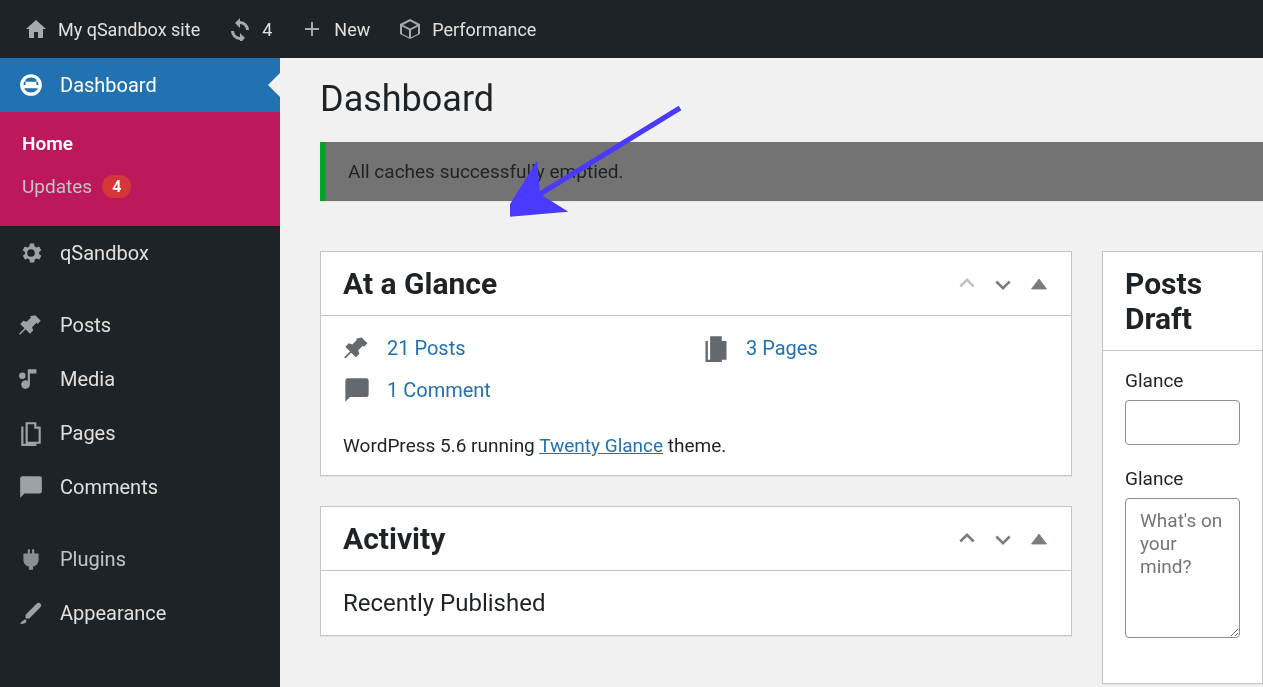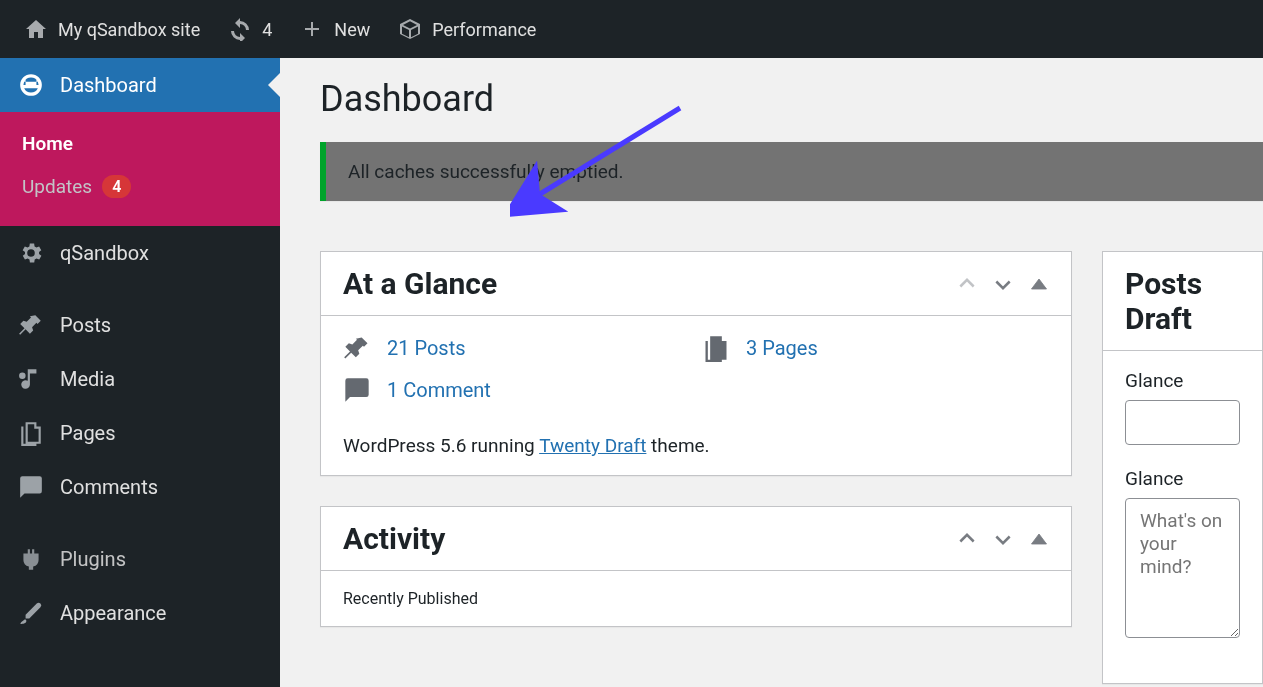--- a/index.html
+++ b/index.html
@@ -238,21 +238,21 @@
             <div class="glance-item">
               <span class="gicon">
                   <svg viewBox="0 0 24 24">
                     <path d="M20 2H4a2 2 0 00-2 2v18l4-4h14a2 2 0 002-2V4a2 2 0 00-2-2z"></path>
                   </svg>
                 </span>
               <a href="#">1 Comment</a>
             </div>
           </div>
           <div class="glance-footer">
-            <span>WordPress 5.6 running </span><a href="#">Twenty Draft</a><span> theme.</span>
+            <span>WordPress 5.6 running </span><a href="#">Twenty Glance</a><span> theme.</span>
           </div>
         </div>
       </div>
 
       <div class="postbox">
         <div class="postbox-header">
           <h2>Activity</h2>
           <div class="handle-actions">
             <span>
                 <svg viewBox="0 0 24 24">
@@ -265,21 +265,21 @@
                 </svg>
               </span>
             <span>
                 <svg viewBox="0 0 24 24">
                   <path d="M12 6l-9 12h18z"></path>
                 </svg>
               </span>
           </div>
         </div>
         <div class="postbox-body">
-          <div style="font-size:16px">Recently Published</div>
+          <div style="font-size:24px">Recently Published</div>
         </div>
       </div>
     </div>
 
     <div class="col-right">
 
       <div class="postbox">
         <div class="postbox-header" style="border-bottom:1px solid #c3c4c7">
           <h2>Posts Draft</h2>
         </div>

